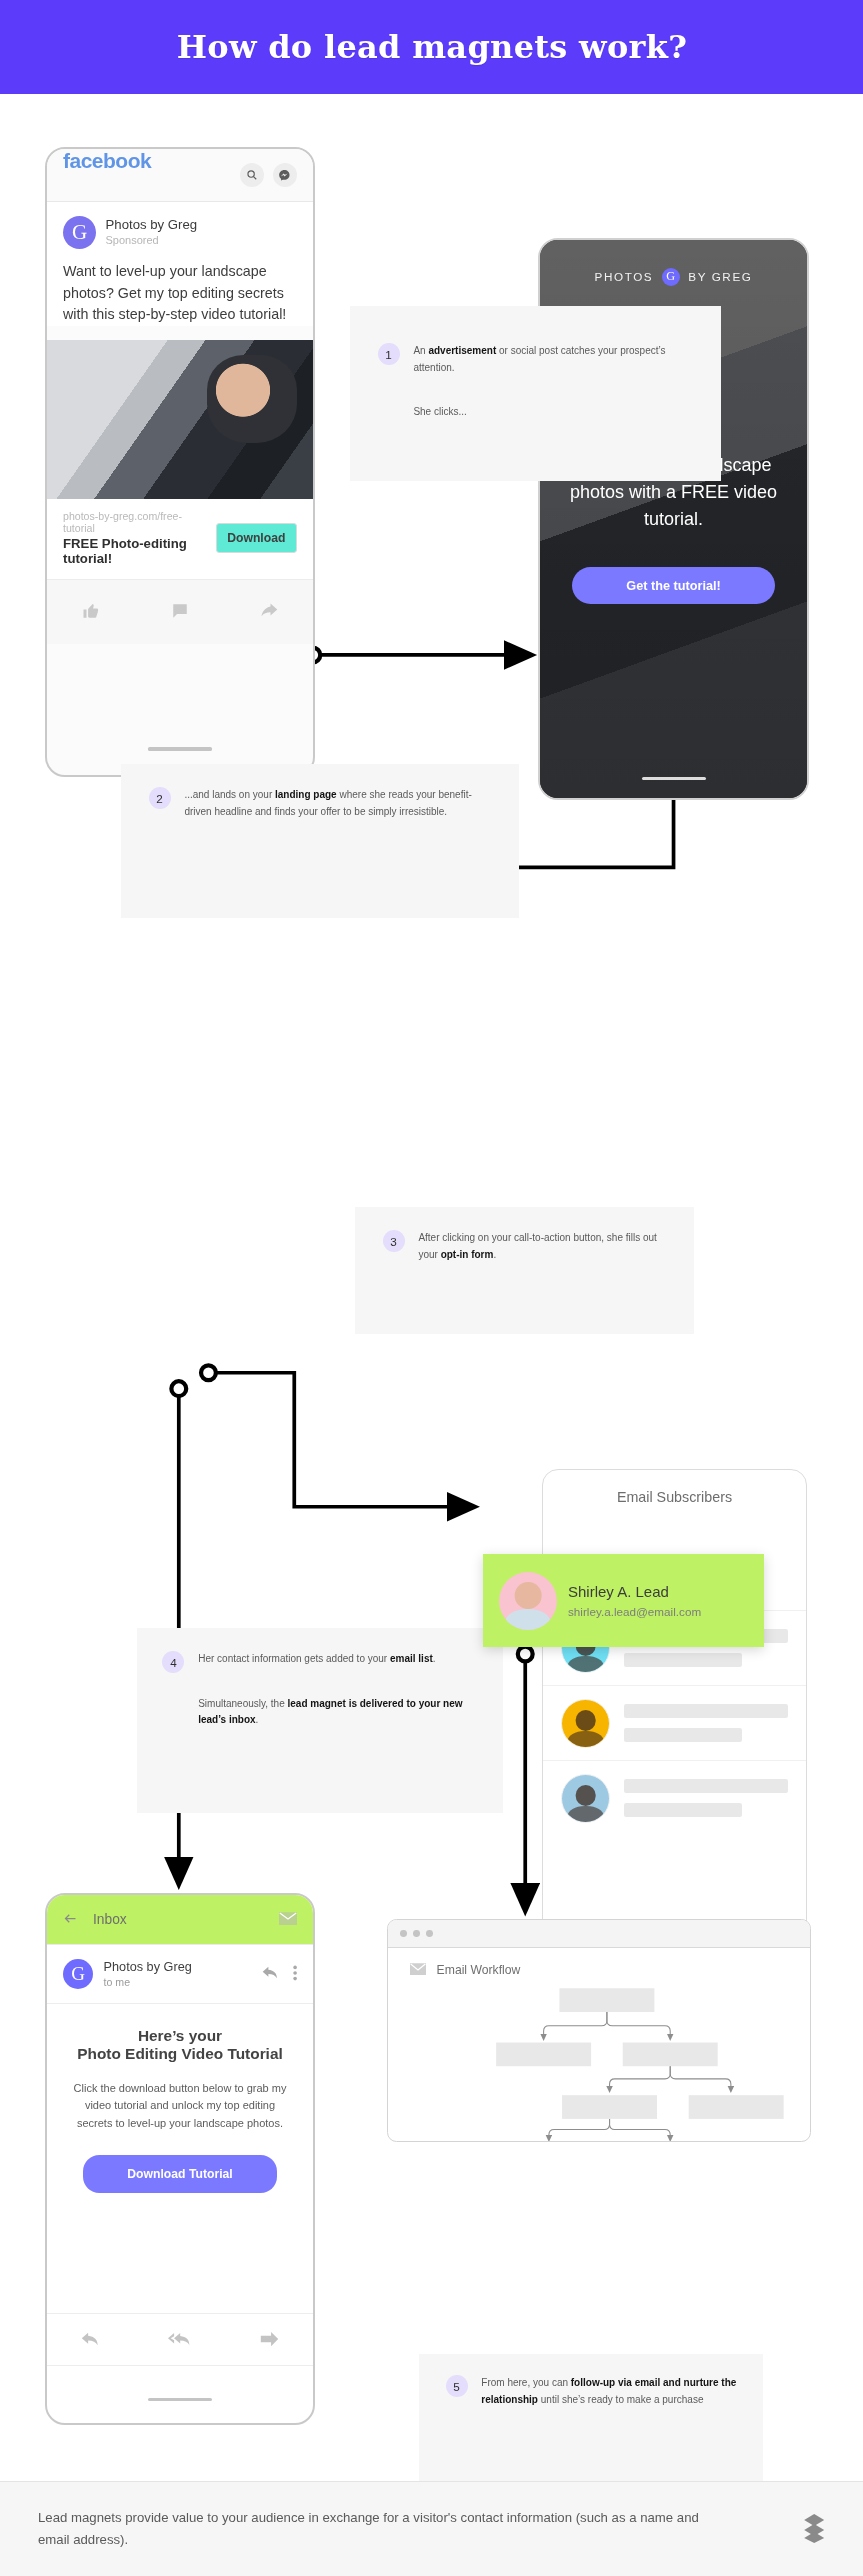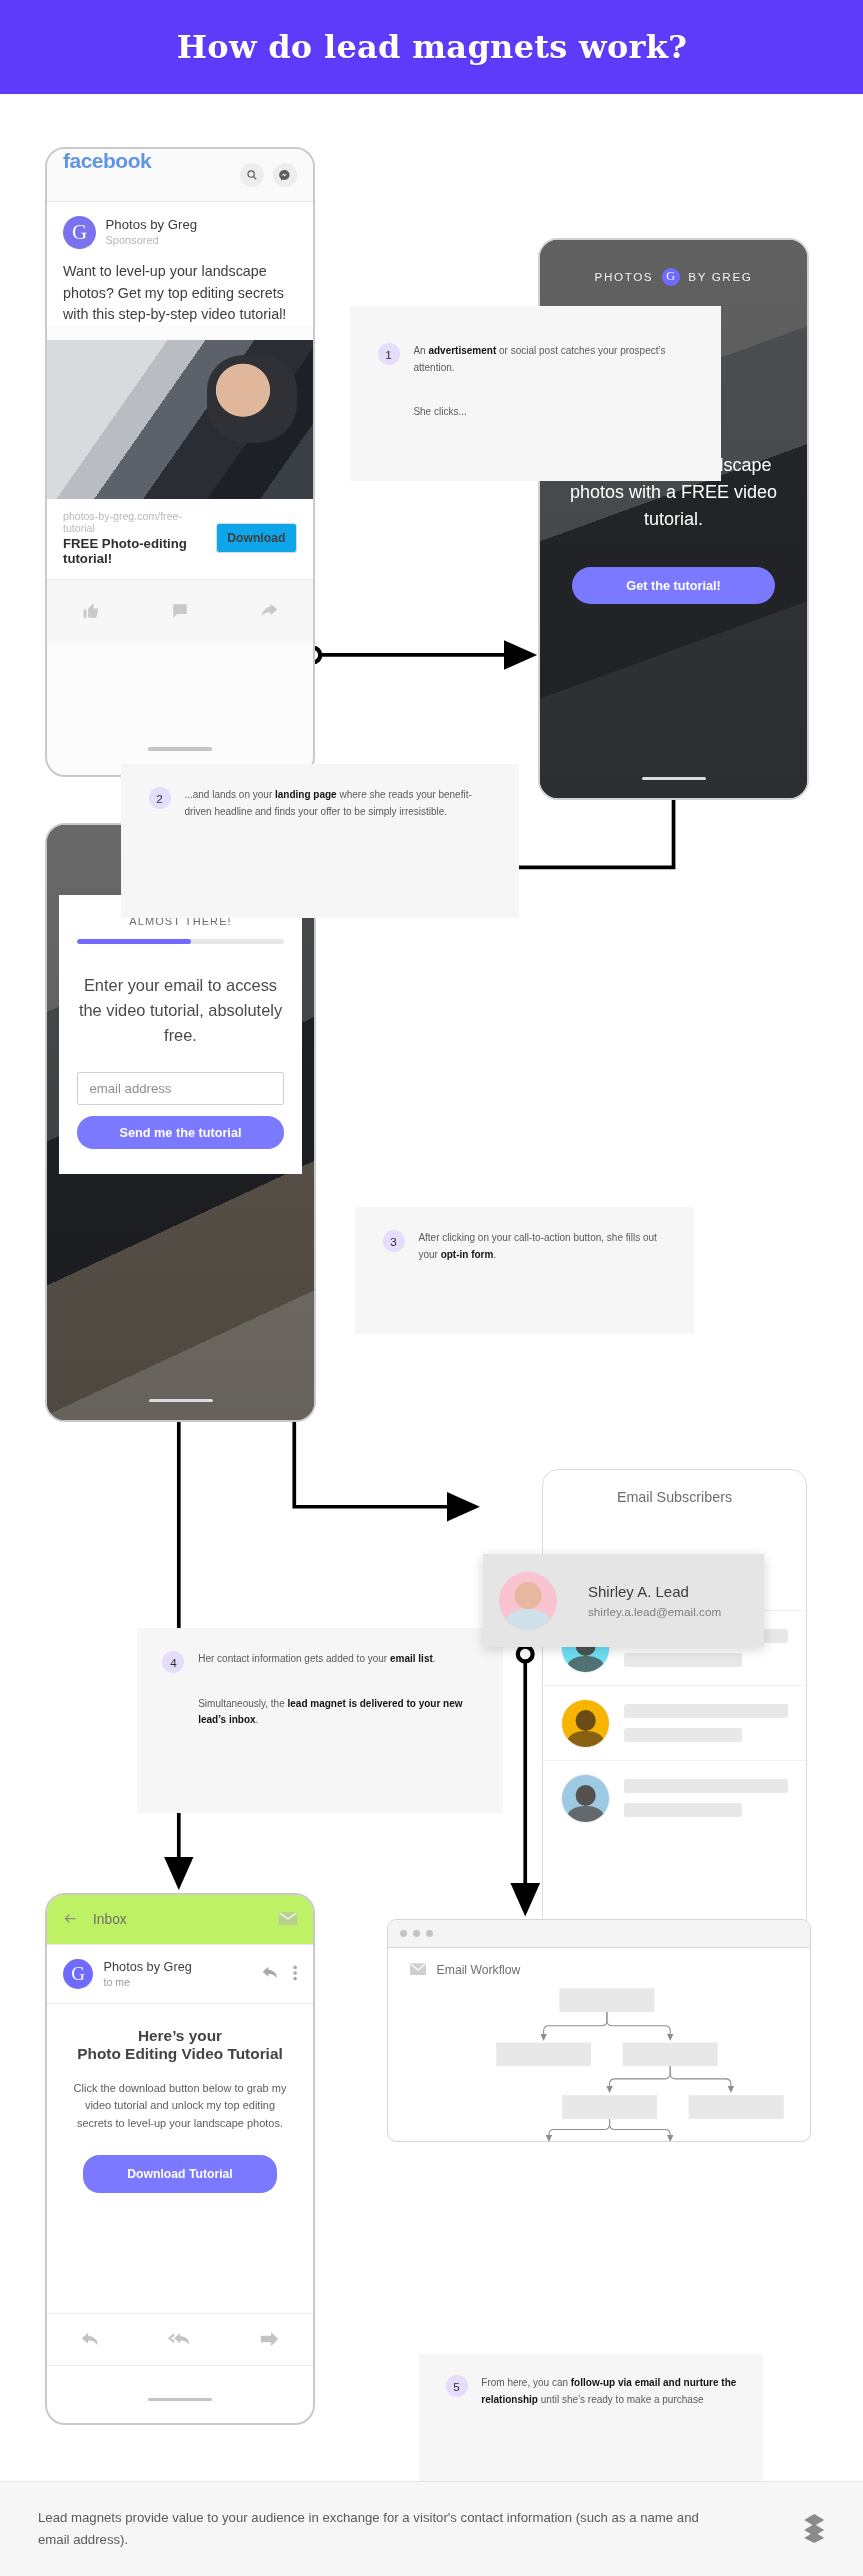--- a/index.html
+++ b/index.html
@@ -67,21 +67,21 @@
   #fb-photo:after{
     content:""; position:absolute; right:6%; top:10%; width:34%; height:55%;
     background: radial-gradient(ellipse at 40% 40%, #e0b79a 0 35%, #2f3136 36% 100%);
     border-radius: 40% 40% 45% 45%;
   }
   #fb-link { background: #ffffff; padding: 11.7px 16px 12.7px 16px; border-bottom: 0.5px solid #ececec;
              display: flex; align-items: center; justify-content: space-between; gap: 6.4px; }
   #fb-link-url { font-size: 10.6px; color: #b9b9b9; }
   #fb-link-title { font-size: 13.2px; color: #2f2f2f; font-weight: 600; margin-top: 2.1px; }
   #fb-download-btn {
-    border: 0.5px solid #dadada; border-radius: 3.2px; background: #0ea5e9;
+    border: 0.5px solid #dadada; border-radius: 3.2px; background: #5eead4;
     padding: 6.9px 10.6px; font-size: 12.2px; color: #404040; font-weight: 600; white-space: nowrap;
   }
   #fb-actions { height: 64px; display: flex; align-items: center; justify-content: space-around;
                 background: #f7f7f7; color: #c9c9c9; }
   #fb-home { bottom: 24.4px; }
 
   
   #lp-phone { left: 538px; top: 144px; width: 271px; height: 562px; border-color: #d0d0d0; background:#2b2b2b; }
   #lp-screen {
     position: absolute; inset: 0;
@@ -170,22 +170,22 @@
                        width:78%; height:46%; border-radius:46% 46% 0 0; background: rgba(60,40,30,.6); }
   .subs-lines { flex: 1; }
   .ph-bar { background: #e8e8e8; border-radius: 2.1px; height: 13.8px; }
   .ph-bar.short { width: 72%; margin-top: 9.5px; }
   #subs-home { position:absolute; left:50%; transform:translateX(-50%); bottom: 15px;
                width: 64px; height: 2.6px; border-radius: 1.6px; background: #e0e0e0; }
 
   
   #lead-card {
     position: absolute; left: 483px; top: 1460px; width: 281px; height: 93px;
-    background: #e5e5e5; box-shadow: 0 3.2px 11.7px rgba(0,0,0,.16); display: flex;
-    align-items: center; gap: 31px; padding: 0 16px; z-index: 6;
+    background: #bef264; box-shadow: 0 3.2px 11.7px rgba(0,0,0,.16); display: flex;
+    align-items: center; gap: 11px; padding: 0 16px; z-index: 6;
   }
   #lead-avatar { width: 58px; height: 58px; border-radius: 50%; background: #f9c3cf;
                  position: relative; overflow: hidden; flex: 0 0 auto; }
   #lead-avatar:before { content:""; position:absolute; left:50%; top:18%; transform:translateX(-50%);
                         width:46%; height:46%; border-radius:50%; background:#e8b79f; }
   #lead-avatar:after { content:""; position:absolute; left:50%; bottom:-14%; transform:translateX(-50%);
                        width:80%; height:50%; border-radius:48% 48% 0 0; background:#cfe0ea; }
   #lead-name { font-size: 15px; color: #3d3d3d; }
   #lead-email { font-size: 11.7px; color: #7d7d7d; margin-top: 4.2px; }
 
@@ -323,34 +323,20 @@
     <div id="lp-brand">
       <span>PHOTOS</span>
       <span class="brand-dot">G</span>
       <span>BY GREG</span>
     </div>
     <div id="lp-headline">Level-up your landscape photos with a FREE video tutorial.</div>
     <div id="lp-cta">Get the tutorial!</div>
     <div class="phone-home" id="lp-home"></div>
   </div>
 
-  <div class="phone" id="oi-phone">
-    <div id="oi-bg"></div>
-    <div id="oi-close">✕</div>
-    <div id="oi-modal">
-      <div id="oi-eyebrow">ALMOST THERE!</div>
-      <div id="oi-progress">
-        <div id="oi-progress-fill" style="width: 55%;"></div>
-      </div>
-      <div id="oi-copy">Enter your email to access the video tutorial, absolutely free.</div>
-      <div id="oi-input">email address</div>
-      <div id="oi-submit">Send me the tutorial</div>
-    </div>
-    <div class="phone-home" id="oi-home"></div>
-  </div>
 
   <div id="subs-panel">
     <div id="subs-title">Email Subscribers</div>
     <div style="height:89px"></div>
     <div class="subs-row">
       <div class="subs-avatar" style="background:#6fe0f5"></div>
       <div class="subs-lines">
         <div class="ph-bar"></div>
         <div class="ph-bar short"></div>
       </div>

